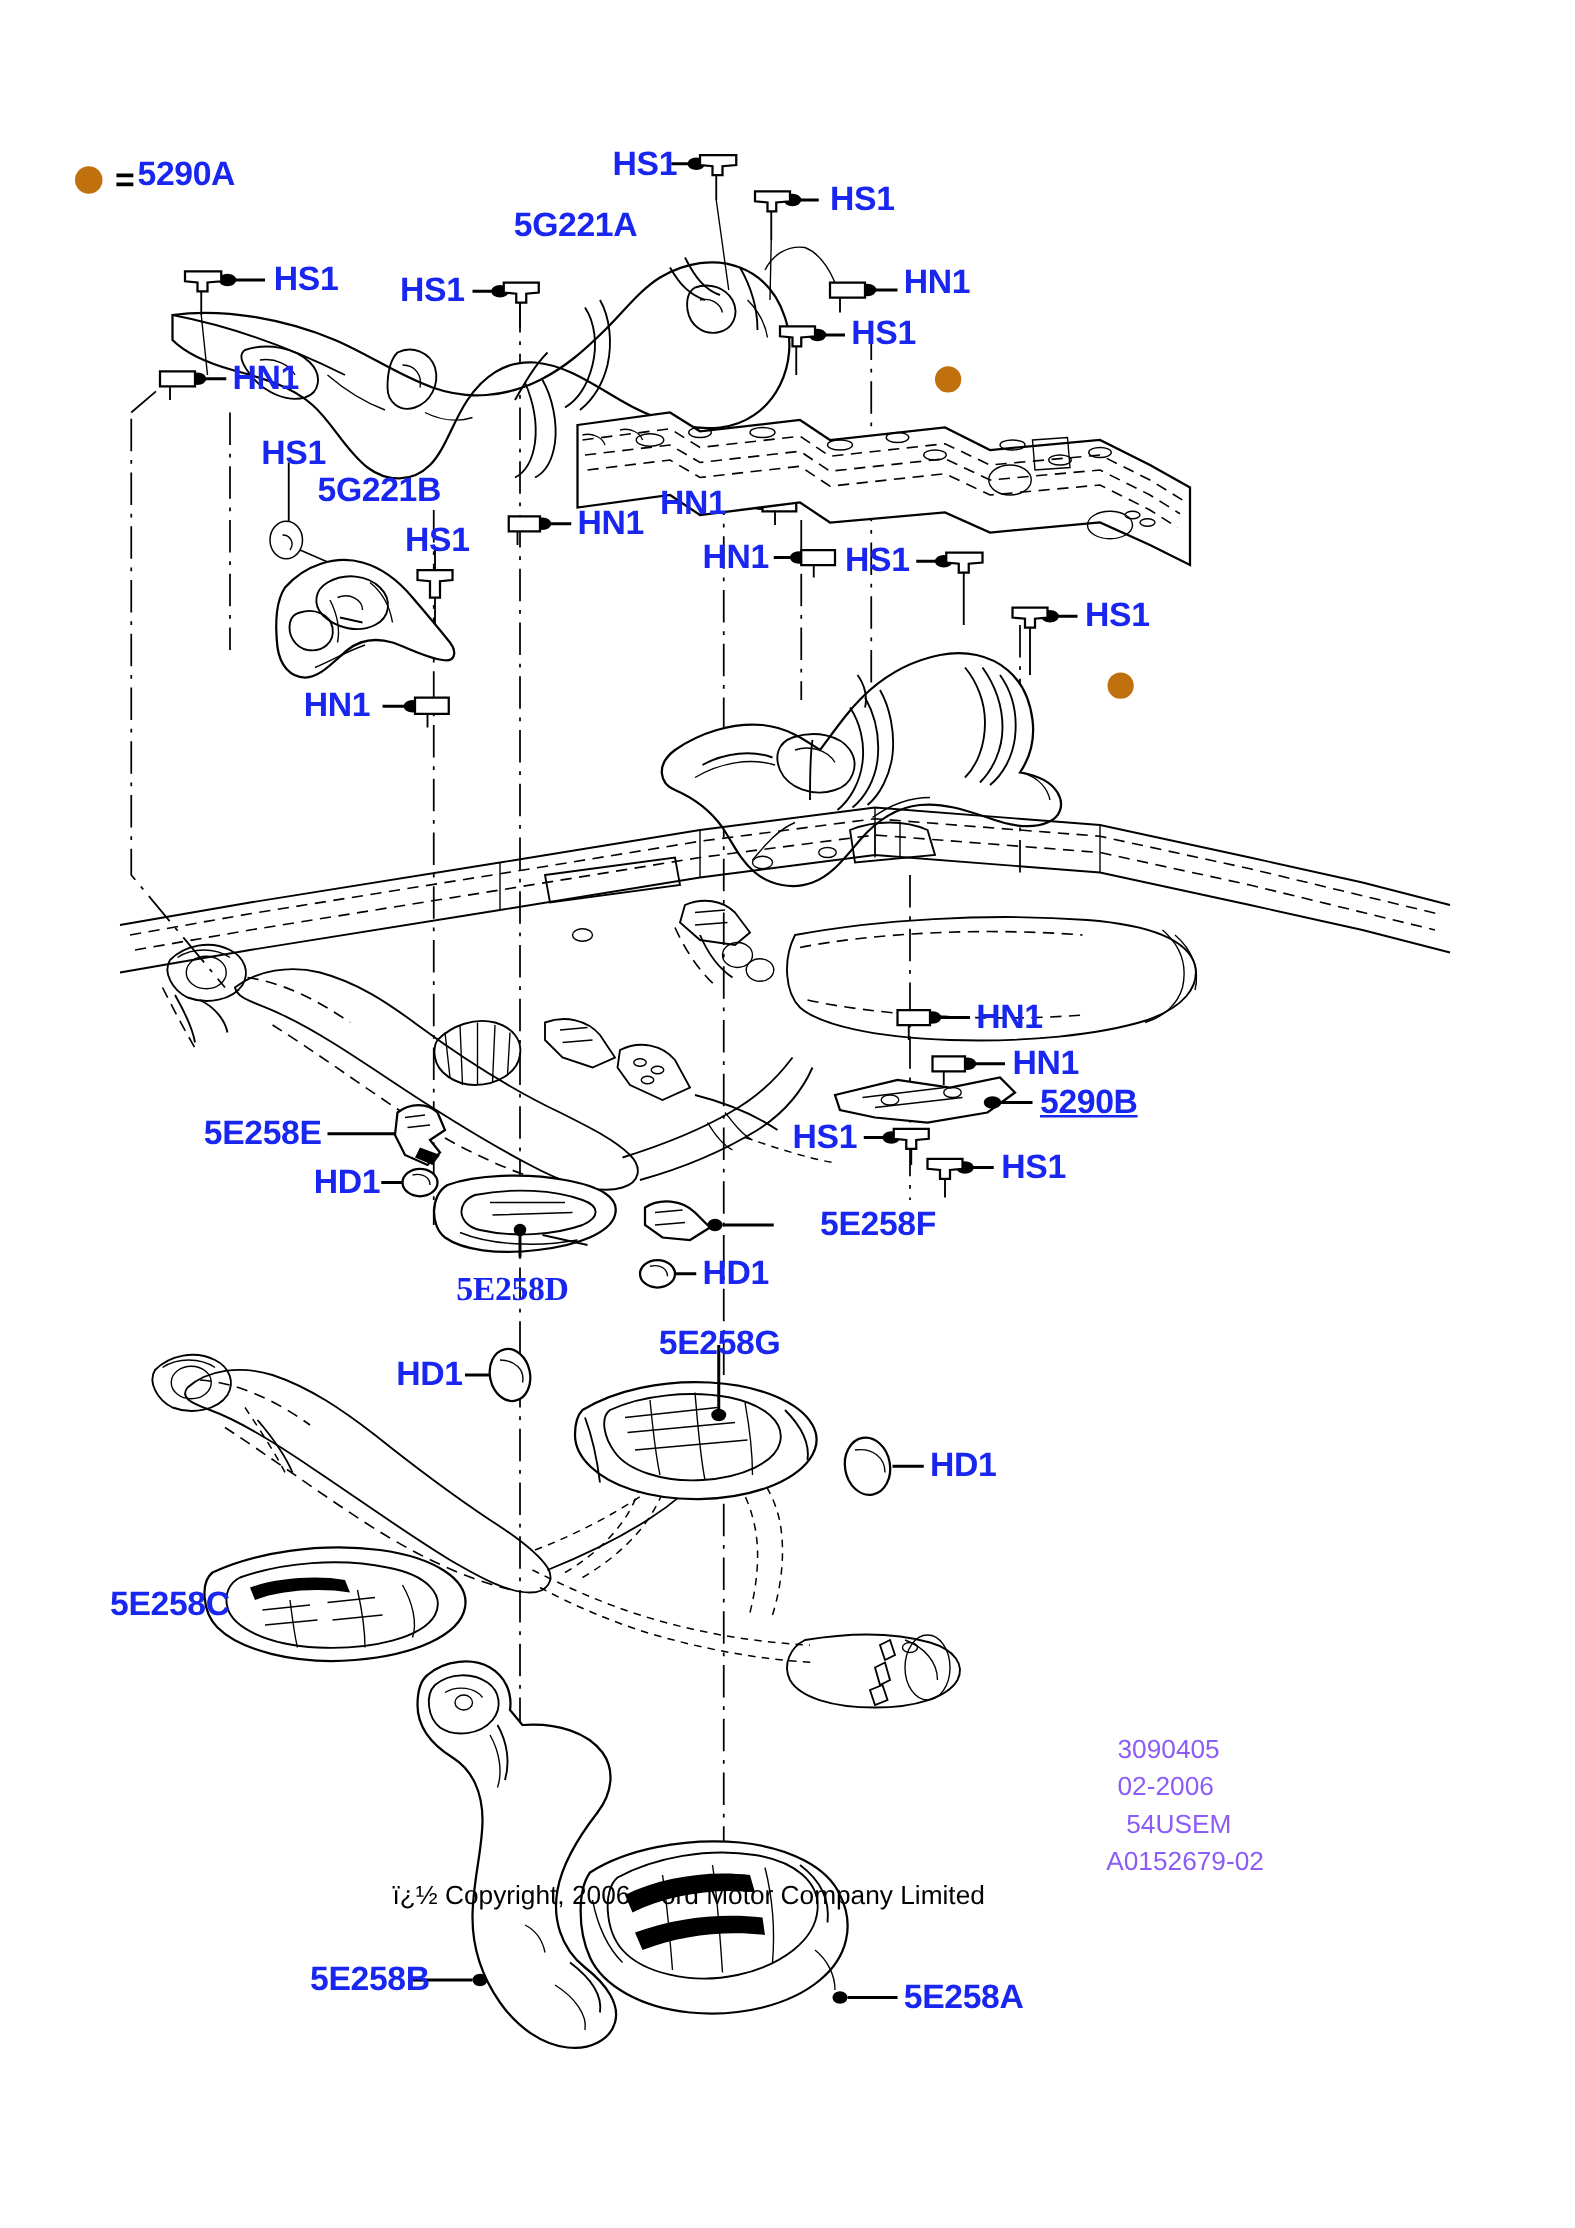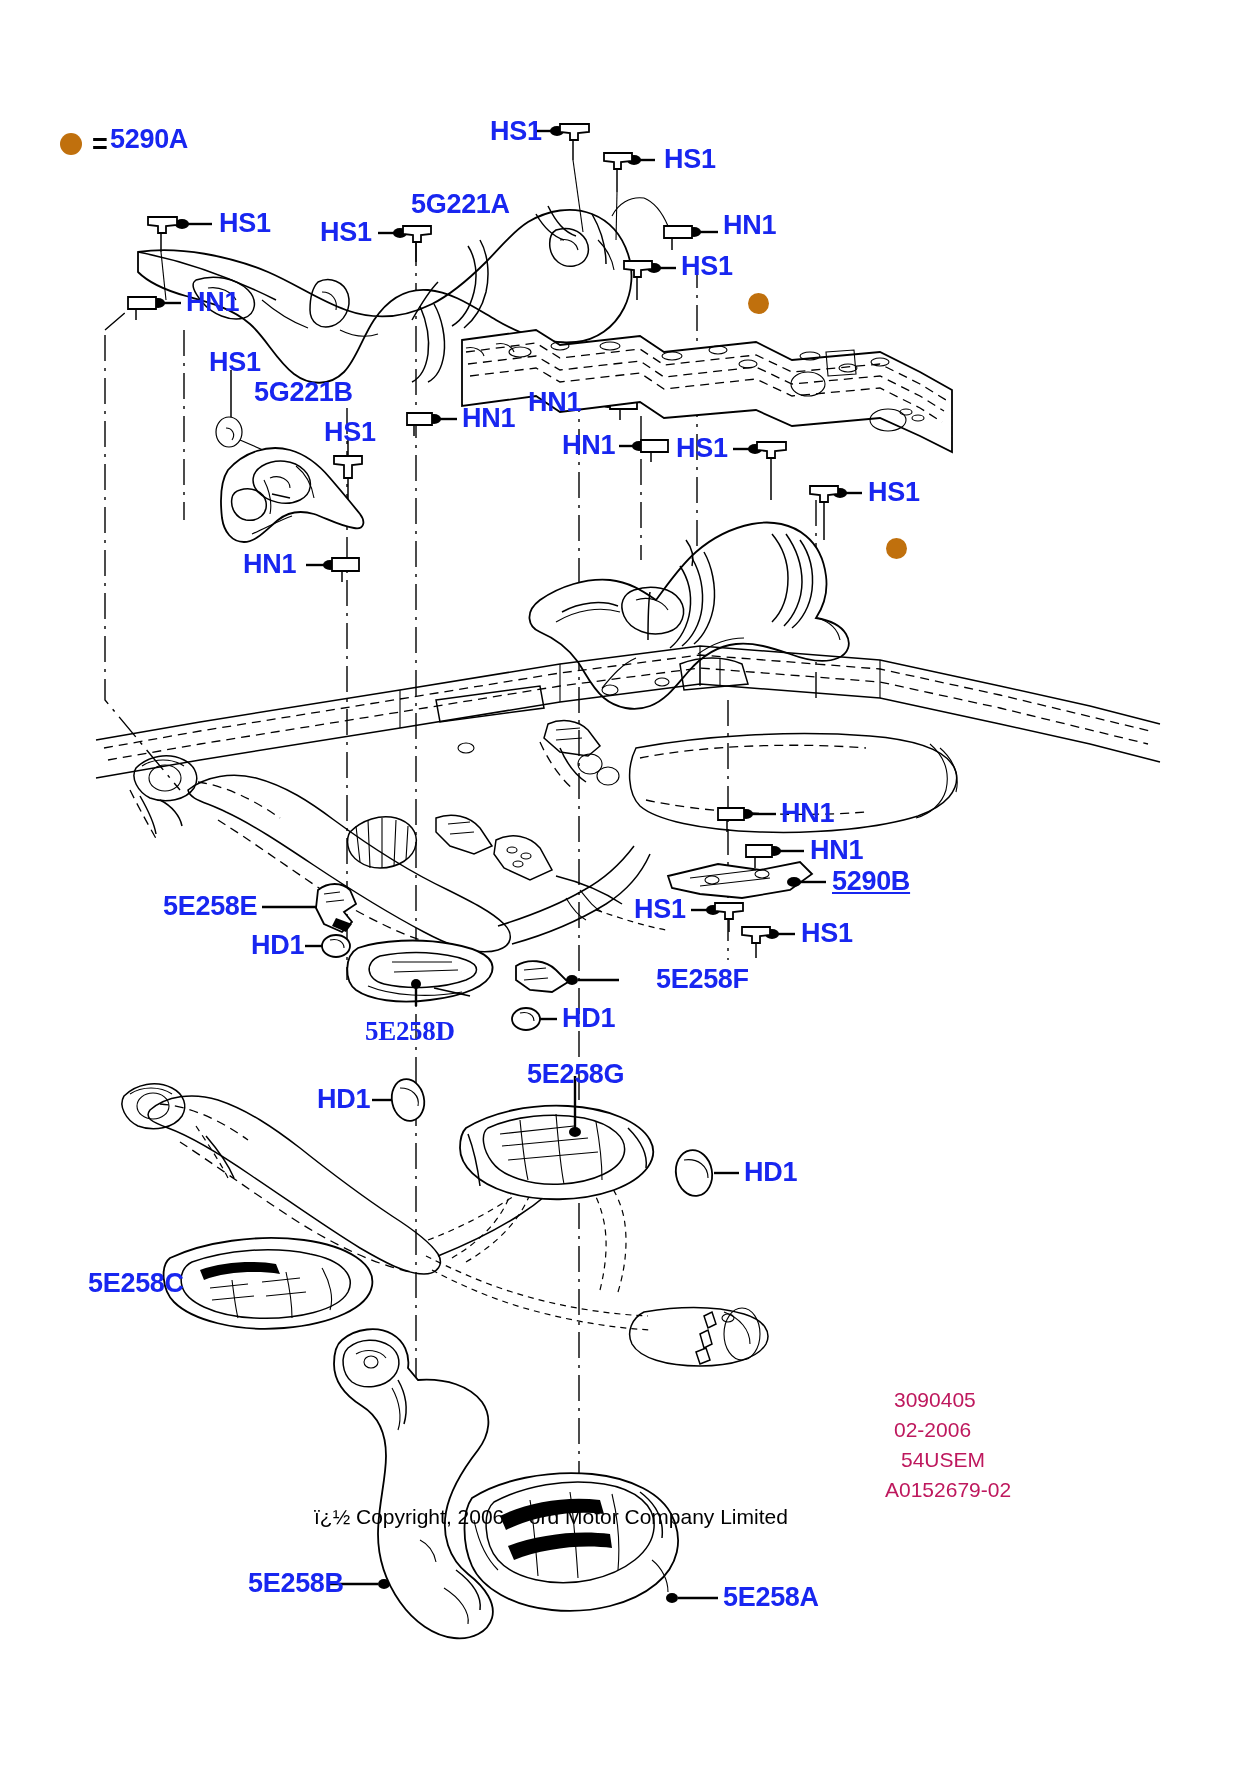--- a/index.html
+++ b/index.html
@@ -56,21 +56,21 @@
   }
   .ref-dot {
     position: absolute;
     width: 21px;
     height: 21px;
     border-radius: 50%;
     background: #c0700d;
   }
   .footer-line {
     position: absolute;
-    color: #be185d;
+    color: #8b5cf6;
     font-size: 21px;
     font-family: "Liberation Sans", sans-serif;
     white-space: nowrap;
   }
   .copyright {
     position: absolute;
     color: #000;
     font-size: 21px;
     font-family: "Liberation Sans", sans-serif;
     white-space: nowrap;
@@ -599,21 +599,21 @@
 
   <div class="legend-dot" style="left:60px; top:133px;"></div>
   <div class="legend-eq" style="left:92px; top:129px;">=</div>
   <div class="lbl" style="left:110px; top:126px;">5290A</div>
 
   <div class="ref-dot" style="left:748px; top:293px;"></div>
   <div class="ref-dot" style="left:886px; top:538px;"></div>
 
   <div class="lbl" style="left:490px;  top:118px;">HS1</div>
   <div class="lbl" style="left:664px;  top:146px;">HS1</div>
-  <div class="lbl" style="left:411px;  top:167px;margin-top:24px;">5G221A</div>
+  <div class="lbl" style="left:411px;  top:167px;">5G221A</div>
   <div class="lbl" style="left:219px;  top:210px;">HS1</div>
   <div class="lbl" style="left:320px;  top:219px;">HS1</div>
   <div class="lbl" style="left:723px;  top:212px;">HN1</div>
   <div class="lbl" style="left:681px;  top:253px;">HS1</div>
   <div class="lbl" style="left:186px;  top:289px;">HN1</div>
   <div class="lbl" style="left:209px;  top:349px;">HS1</div>
   <div class="lbl" style="left:254px;  top:379px;">5G221B</div>
   <div class="lbl" style="left:324px;  top:419px;">HS1</div>
   <div class="lbl" style="left:462px;  top:405px;">HN1</div>
   <div class="lbl" style="left:528px;  top:389px;">HN1</div>

